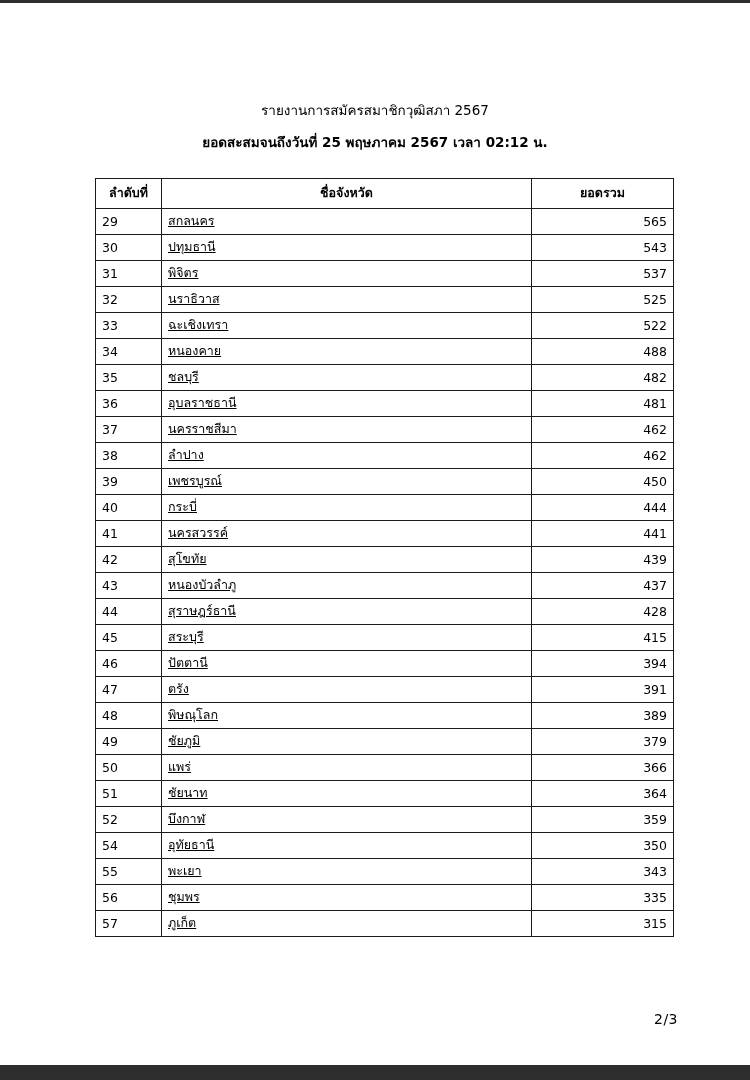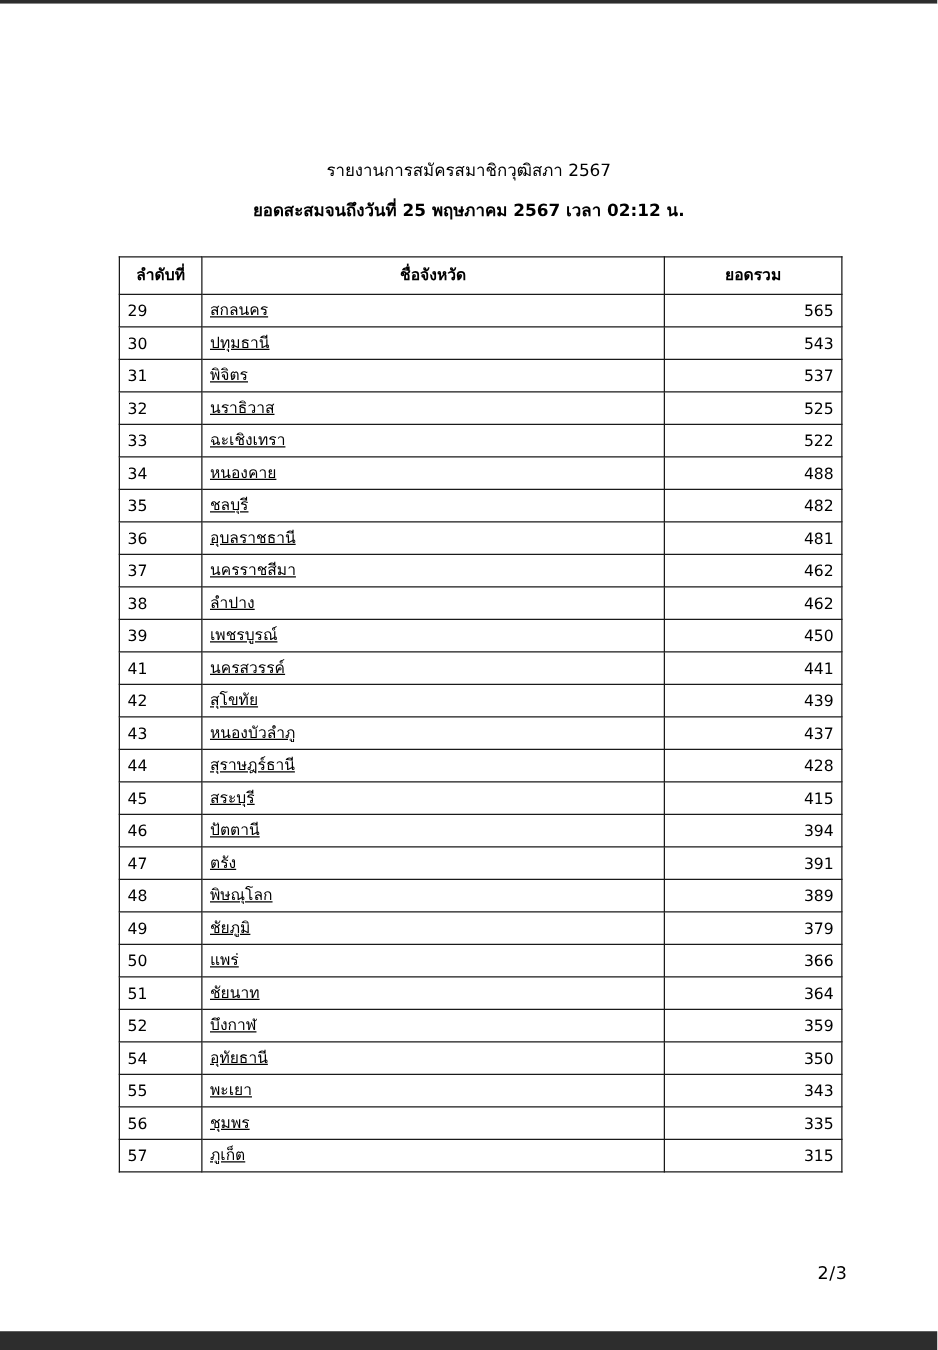--- a/index.html
+++ b/index.html
@@ -42,21 +42,20 @@
     top: 3px;
     left: 0;
     width: 750px;
     height: 1062px;
     background: #ffffff;
   }
 
   .title-block {
     text-align: center;
     padding-top: 100px;
-    margin-top: 27px;
   }
   .doc-title {
     font-size: 13.5px;
     line-height: 1.1;
     margin: 0;
     font-weight: normal;
   }
   .doc-subtitle {
     font-size: 13.5px;
     line-height: 1.1;
@@ -186,20 +185,25 @@
             <td class="rank">38</td>
             <td class="name">ลำปาง</td>
             <td class="total">462</td>
           </tr>
           <tr>
             <td class="rank">39</td>
             <td class="name">เพชรบูรณ์</td>
             <td class="total">450</td>
           </tr>
           <tr>
+            <td class="rank">40</td>
+            <td class="name">กระบี่</td>
+            <td class="total">444</td>
+          </tr>
+          <tr>
             <td class="rank">41</td>
             <td class="name">นครสวรรค์</td>
             <td class="total">441</td>
           </tr>
           <tr>
             <td class="rank">42</td>
             <td class="name">สุโขทัย</td>
             <td class="total">439</td>
           </tr>
           <tr>

